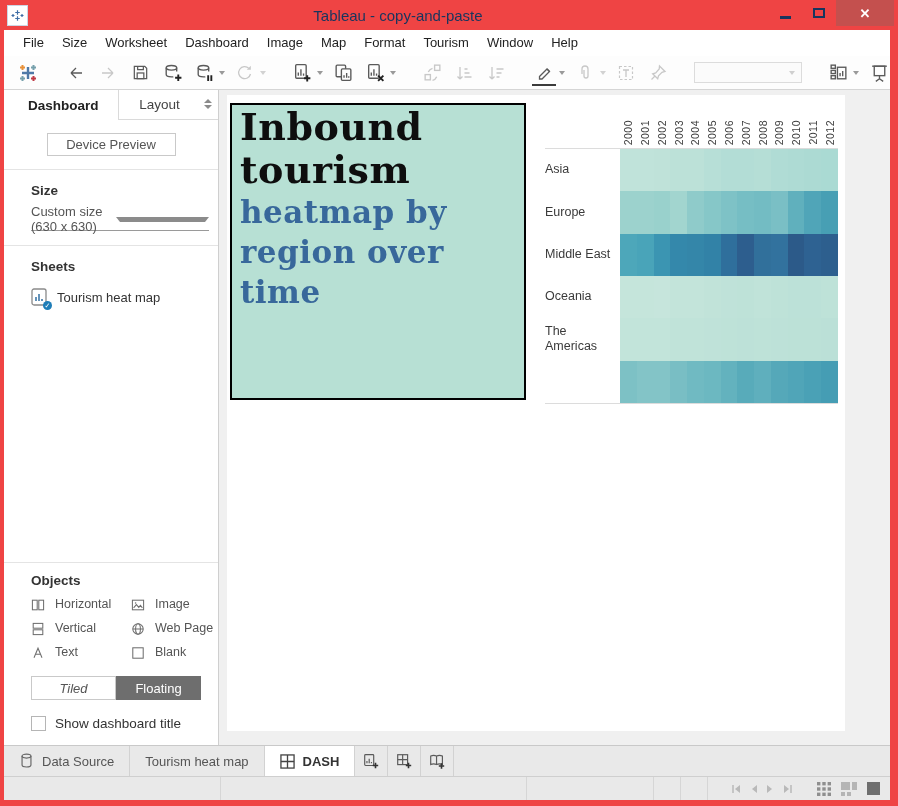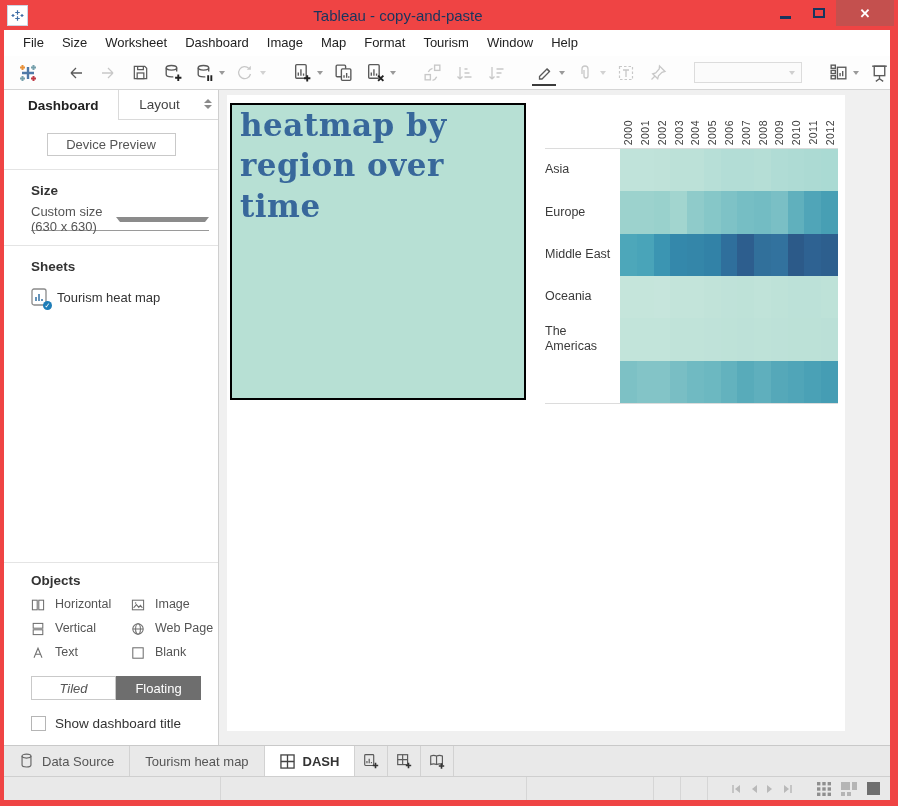--- a/index.html
+++ b/index.html
@@ -431,20 +431,21 @@
           <div class="chk-row">
             <span class="chk-box"></span>
             <span>Show dashboard title</span>
           </div>
         </div>
       </div>
 
       <div class="canvas">
         <div class="surface">
           <div class="text-object" id="textObject" style="background: rgb(183, 224, 212);">
+            <div class="text-title" style="color: rgb(14, 14, 14);">Inbound tourism</div>
             <div class="text-subtitle" style="color: rgb(56, 104, 155);">heatmap by region over time</div>
           </div>
           <div class="heatmap">
             <div class="hm-header" id="hmHeader">
                 <div class="hm-ycell">
                   <span>2000</span>
                 </div>
                 <div class="hm-ycell">
                   <span>2001</span>
                 </div>

